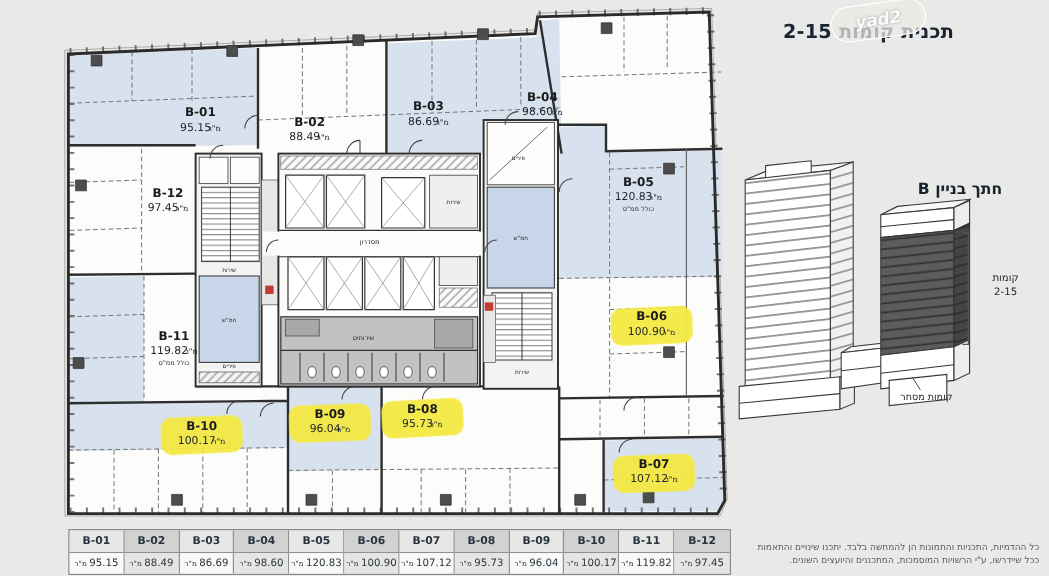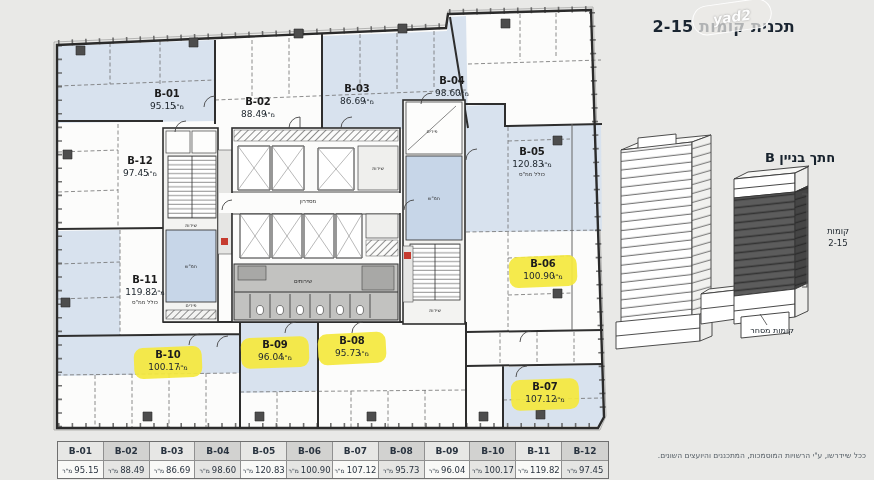--- a/index.html
+++ b/index.html
@@ -374,17 +374,18 @@
       <span>119.82</span>
     </div>
   <div class="tv alt">
       <span class="sqm2">מ"ר</span>
       <span>97.45</span>
     </div>
 </div>
 
 
 <div class="disclaimer">
+  <div>כל ההדמיות, התכניות והתמונות הן להמחשה בלבד. יתכנו שינויים והתאמות</div>
   <div>ככל שיידרשו, ע"י הרשויות המוסמכות, המתכננים והיועצים השונים.</div>
 </div>
 
 
 
 
 </body></html>

